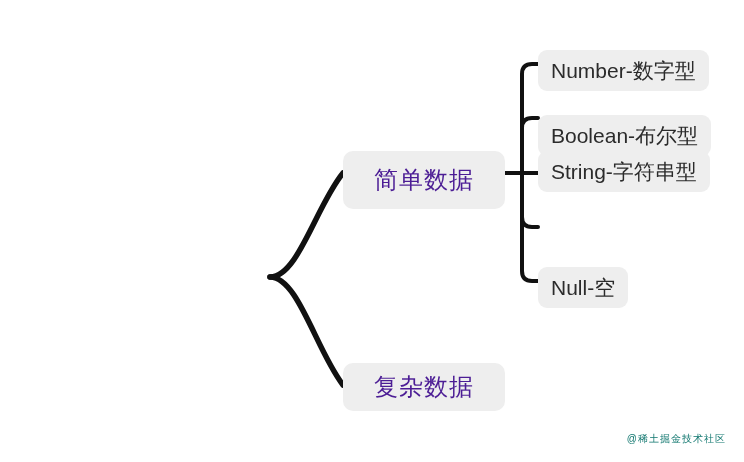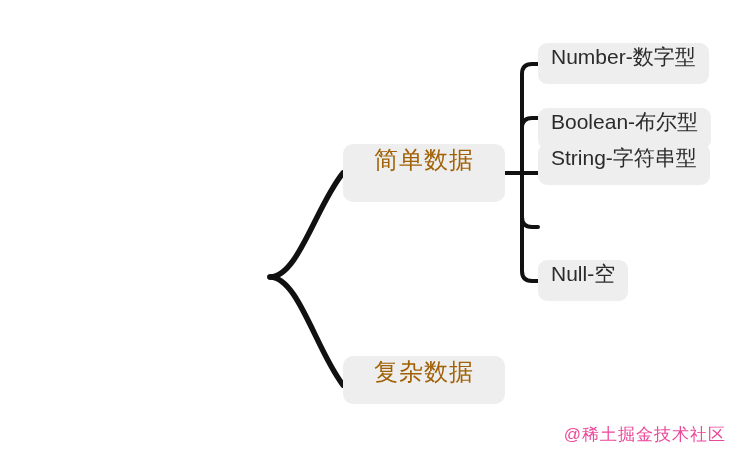--- a/index.html
+++ b/index.html
@@ -23,41 +23,43 @@
     left: 0;
     top: 0;
     width: 744px;
     height: 462px;
     pointer-events: none;
   }
   .node {
     position: absolute;
     box-sizing: border-box;
     display: flex;
+    align-items: center;
     white-space: nowrap;
+    margin-top: 7px;
   }
   
   .node-root {
     left: 2px;
     top: 228px;
     width: 268px;
     height: 97px;
     background: #3d46ad;
     border-radius: 12px;
     justify-content: center;
     color: #ffffff;
     font-size: 40px;
     letter-spacing: 2px;
     font-weight: 400;
   }
   
   .node-branch {
     background: #eeeeee;
     border-radius: 10px;
-    color: #a16207;
+    color: #4c1d95;
     font-size: 24px;
     justify-content: center;
     letter-spacing: 1px;
   }
   .node-branch-simple {
     left: 343px;
     top: 144px;
     width: 162px;
     height: 58px;
   }
@@ -81,22 +83,22 @@
   .leaf-0 { top: 43px; }
   .leaf-1 { top: 108px; }
   .leaf-2 { top: 144px; }
   .leaf-3 { top: 206px; }
   .leaf-4 { top: 260px; }
 
   .watermark {
     position: absolute;
     right: 18px;
     bottom: 16px;
-    color: #ec4899;
-    font-size: 17px;
+    color: #0f766e;
+    font-size: 10px;
     letter-spacing: 1px;
     user-select: none;
   }
 </style>
 </head>
 <body>
 
 <div id="canvas">
 
   <svg id="connectors" viewBox="0 0 744 462" xmlns="http://www.w3.org/2000/svg">

